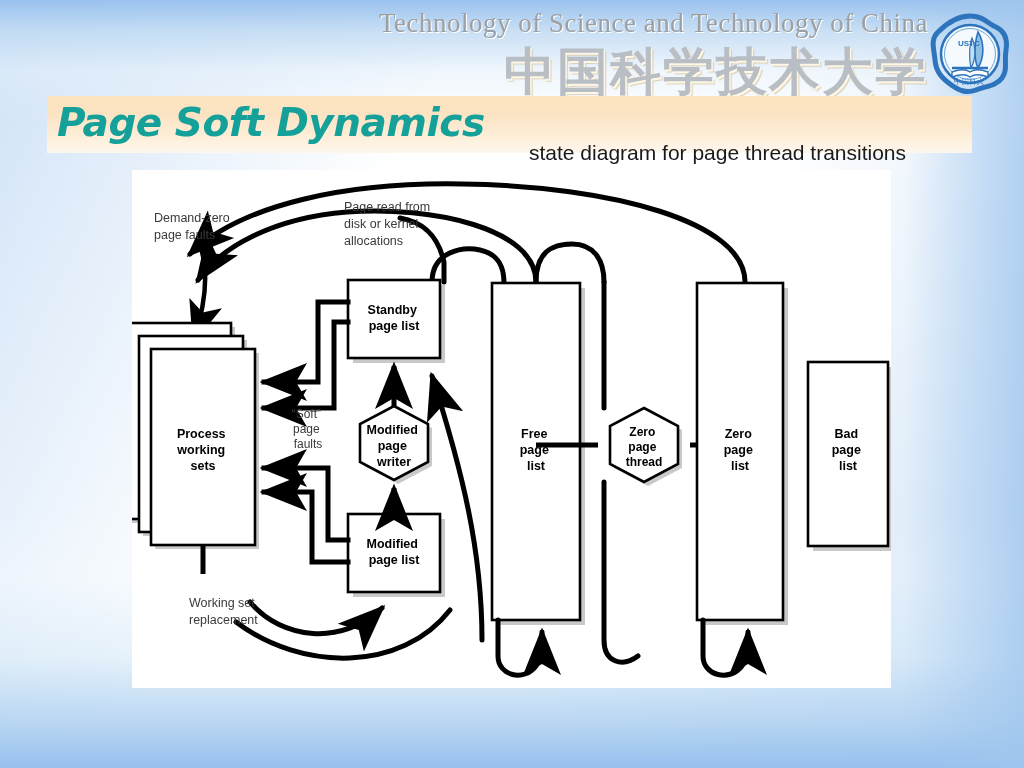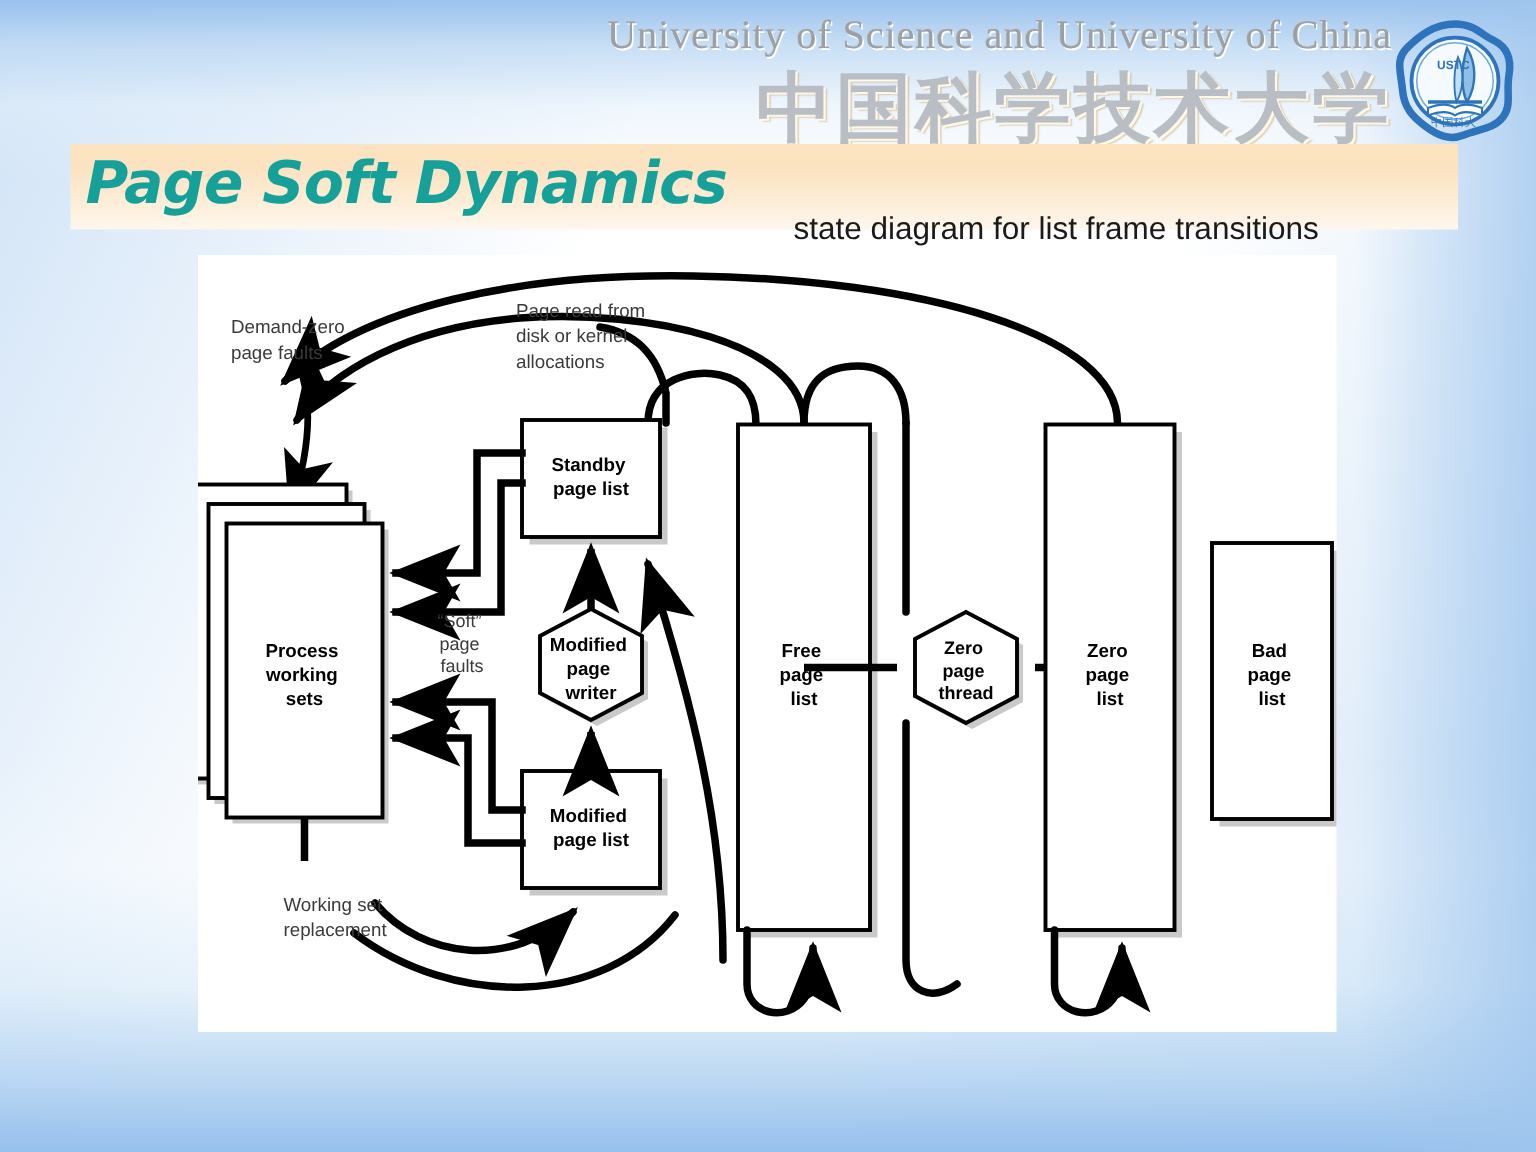--- a/index.html
+++ b/index.html
@@ -65,21 +65,21 @@
   
   #footer-band{position:absolute;left:0;top:688px;width:1024px;height:80px;}
 </style>
 </head>
 <body>
 
 <div id="bg"></div>
 <div id="bgRight"></div>
 
 <div id="header">
-  <div class="univ-en">University of Science and University of China</div>
+  <div class="univ-en">Technology of Science and Technology of China</div>
   <div class="univ-cn">中国科学技术大学</div>
 
   <svg id="logo" viewBox="0 0 84 84">
 
     <g fill="none" stroke="#2d74bd" stroke-width="5">
       <path d="M42 4 C56 4 60 12 68 15 C76 19 80 26 78 38
                C76 50 80 58 74 66 C68 74 58 74 48 78
                C38 82 30 78 22 72 C14 66 8 60 7 48
                C6 36 2 28 10 20 C18 12 28 4 42 4 Z"></path>
     </g>
@@ -91,21 +91,21 @@
 
     <path d="M24 56 L60 56" stroke="#2d74bd" stroke-width="2.4"></path>
     <path d="M24 60 C32 57 38 57 42 60 C46 57 52 57 60 60 L60 65 C52 62 46 62 42 65 C38 62 32 62 24 65 Z" fill="#ffffff" stroke="#2d74bd" stroke-width="1.4"></path>
     <text x="30" y="34" font-family="Liberation Sans, sans-serif" font-size="8" font-weight="700" fill="#2d74bd">USTC</text>
     <text x="26" y="72" font-family="DejaVu Sans, sans-serif" font-size="7.5" fill="#2d74bd">中国科大</text>
   </svg>
 </div>
 
 <div id="banner"></div>
 <div id="banner-title">Page Soft Dynamics</div>
-<div id="subtitle">state diagram for list frame transitions</div>
+<div id="subtitle">state diagram for page thread transitions</div>
 
 <div id="plate">
 <svg id="diagram" viewBox="0 0 759 518">
   <defs>
     <marker id="ah" markerWidth="9" markerHeight="9" refX="7.2" refY="3.4" orient="auto" markerUnits="strokeWidth">
       <path d="M0,0.2 L8,3.4 L0,6.6 L1.9,3.4 Z" fill="#000"></path>
     </marker>
     <marker id="ahs" markerWidth="11" markerHeight="11" refX="8.6" refY="4" orient="auto" markerUnits="strokeWidth">
       <path d="M0,0.2 L9.5,4 L0,7.8 L2.2,4 Z" fill="#000"></path>
     </marker>

